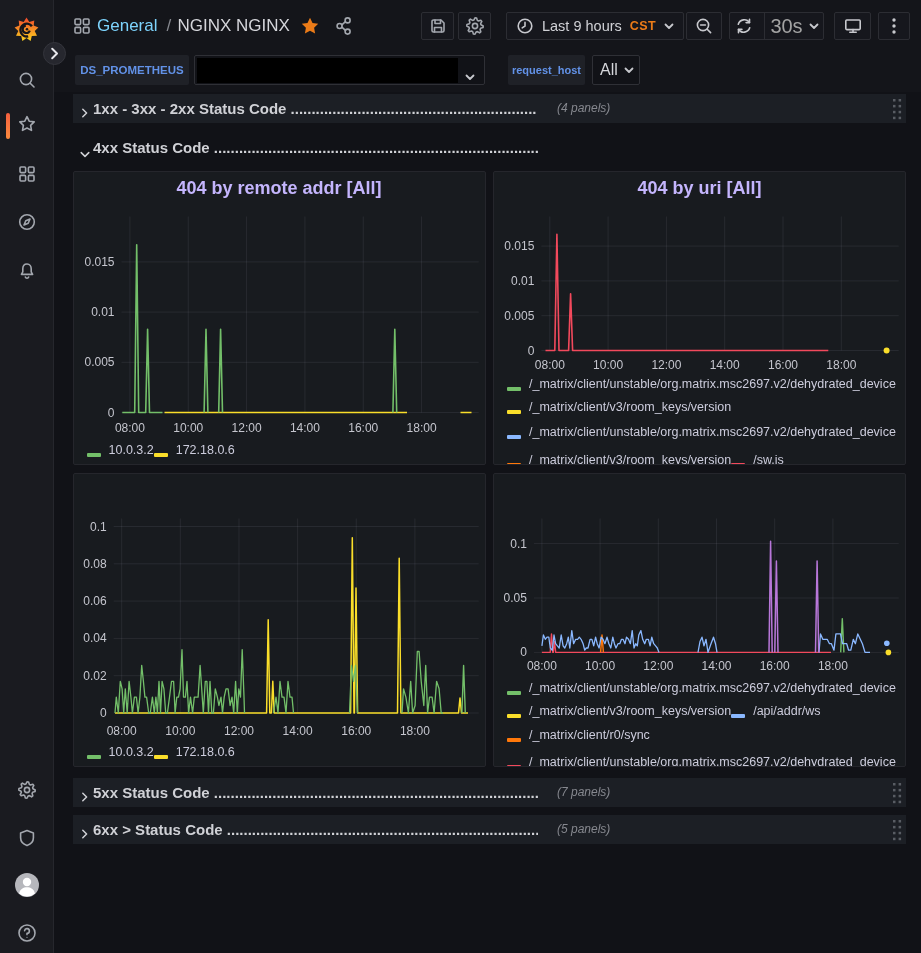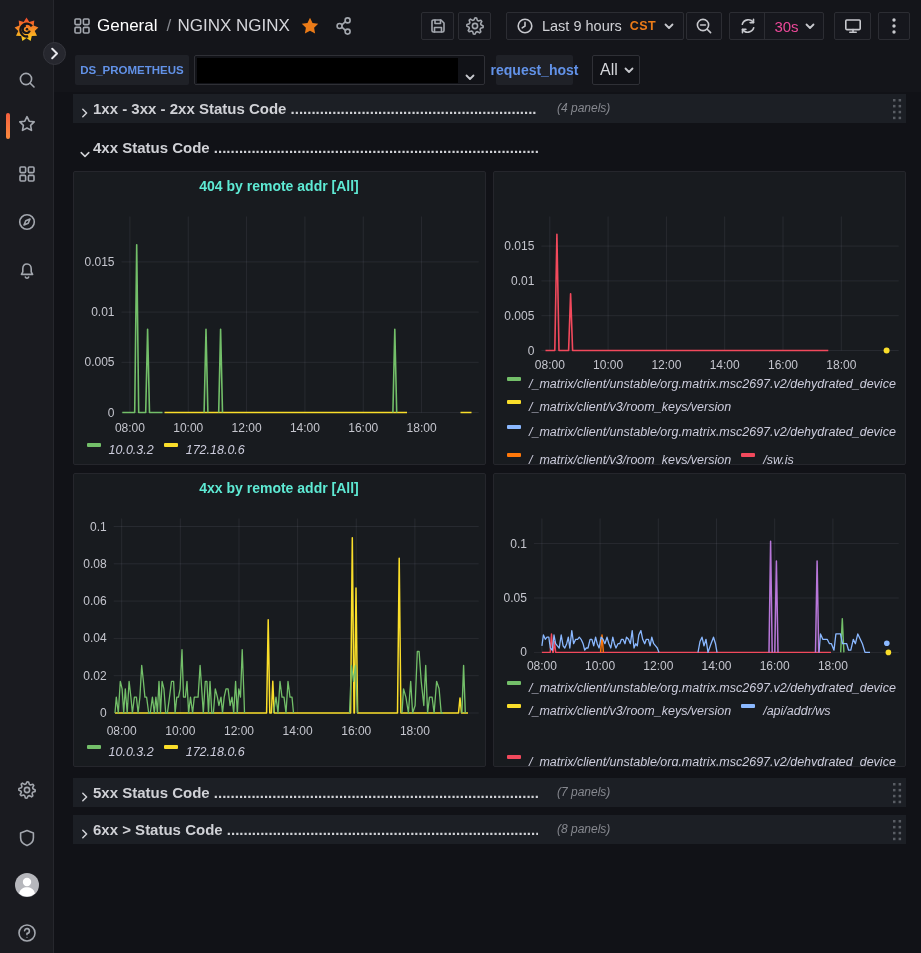--- a/index.html
+++ b/index.html
@@ -1,18 +1,18 @@
 <!DOCTYPE html>
 <html><head><meta charset="utf-8"><style>
 * { margin:0; padding:0; box-sizing:border-box; }
 html,body { width:921px; height:953px; background:#111217; font-family:"Liberation Sans",sans-serif; overflow:hidden; position:relative; }
 .panel { position:absolute; width:413px; height:294px; background:#181b1f; border:1px solid #25262c; border-radius:2px; overflow:hidden; }
-.ptitle { position:absolute; left:0; right:0; top:6.5px; text-align:center; font-size:14px; font-weight:700; color:#5eead4; }
+.ptitle { position:absolute; left:0; right:0; top:6.5px; text-align:center; font-size:18px; font-weight:700; color:#c4b5fd; }
 .lrow { position:absolute; left:13px; right:2px; height:17px; white-space:nowrap; overflow:hidden; display:flex; align-items:center; }
-.li { display:flex; align-items:flex-start; margin-right:10px; flex:none;font-style:italic; }
+.li { display:flex; align-items:flex-end; flex:none; }
 .sw { width:14px; height:4px; border-radius:1px; display:inline-block; margin-right:8px; flex:none; }
 .lt { font-size:12.5px; color:#ccccdc; }
 .tbtn { position:absolute; height:28px; top:12px; background:#16171d; border:1px solid #2c2d33; border-radius:2px; display:flex; align-items:center; justify-content:center; }
 .vlabel { position:absolute; top:55px; height:30px; background:#1f2127; border-radius:2px; display:flex; align-items:center; justify-content:center; font-size:11.5px; font-weight:700; color:#6292e8; }
 </style></head>
 <body>
 
 <div style="position:absolute;left:0;top:0;width:921px;height:92px;background:#14151a"></div>
 
 <div style="position:absolute;left:54px;top:92px;width:867px;height:861px;background:#111217"></div>
@@ -75,21 +75,21 @@
       <path d="M2.2 1.8 L7 6.5 L2.2 11.2"></path>
     </svg>
   </div>
 
 <div style="position:absolute;left:72px;top:16px"><svg width="20" height="20" viewBox="0 0 20 20" style="" fill="none" stroke="#a3a7ae" stroke-width="1.6" stroke-linecap="round" stroke-linejoin="round">
       <rect x="3" y="3" width="5.6" height="5.6" rx="1"></rect>
       <rect x="11.4" y="3" width="5.6" height="5.6" rx="1"></rect>
       <rect x="3" y="11.4" width="5.6" height="5.6" rx="1"></rect>
       <rect x="11.4" y="11.4" width="5.6" height="5.6" rx="1"></rect>
     </svg></div>
-<div style="position:absolute;left:97px;top:15.5px;font-size:17px;color:#ffffff">General</div>
+<div style="position:absolute;left:97px;top:15.5px;font-size:17px;color:#7dd3fc">General</div>
 <div style="position:absolute;left:166.5px;top:15.5px;font-size:17px;color:#85878e">/</div>
 <div style="position:absolute;left:177.5px;top:15.5px;font-size:17px;color:#d5d6db">NGINX NGINX</div>
 <div style="position:absolute;left:300px;top:16px"><svg width="20" height="20" viewBox="0 0 20 20">
       <path d="M10 1.8 L12.5 7 L18.2 7.8 L14.1 11.8 L15.1 17.4 L10 14.7 L4.9 17.4 L5.9 11.8 L1.8 7.8 L7.5 7 Z" fill="#eb7b18"></path>
     </svg></div>
 <div style="position:absolute;left:333px;top:15px"><svg width="22" height="22" viewBox="0 0 22 22" style="" fill="none" stroke="#a3a7ae" stroke-width="1.6" stroke-linecap="round" stroke-linejoin="round">
       <circle cx="14.6" cy="5.4" r="2.5"></circle>
       <circle cx="6.6" cy="11" r="2.5"></circle>
       <circle cx="14.6" cy="16.6" r="2.5"></circle>
       <line x1="8.9" y1="9.8" x2="12.4" y2="6.6"></line>
@@ -134,21 +134,21 @@
 <div class="tbtn" style="left:729px;width:95px">
   <span style="display:flex;margin-right:8px">
       <svg width="20" height="20" viewBox="0 0 20 20" style="stroke:#c7c8cd" fill="none" stroke="#a3a7ae" stroke-width="1.6" stroke-linecap="round" stroke-linejoin="round">
         <path d="M15.5 6.5 A6.3 6.3 0 0 0 4.3 8.2"></path>
         <path d="M15.5 3.2 L15.5 6.6 L12.1 6.6" fill="none"></path>
         <path d="M4.5 13.5 A6.3 6.3 0 0 0 15.7 11.8"></path>
         <path d="M4.5 16.8 L4.5 13.4 L7.9 13.4" fill="none"></path>
       </svg>
     </span>
   <span style="width:1px;height:28px;background:#2c2d33;position:absolute;left:34px;top:-1px"></span>
-  <span style="font-size:15px;color:#ec4899;margin-left:8px">30s</span>
+  <span style="font-size:20px;color:#a3a3a3;margin-left:8px">30s</span>
   <span style="margin-left:6px;display:flex">
       <svg width="10" height="7" viewBox="0 0 10 7" fill="none" stroke="#c7c8cd" stroke-width="1.8" stroke-linecap="round" stroke-linejoin="round">
         <path d="M1.5 1.5 L5 5 L8.5 1.5"></path>
       </svg>
     </span>
 </div>
 <div class="tbtn" style="left:834px;width:37px">
     <svg width="20" height="20" viewBox="0 0 20 20" style="stroke:#c7c8cd" fill="none" stroke="#a3a7ae" stroke-width="1.6" stroke-linecap="round" stroke-linejoin="round">
       <rect x="2.8" y="4" width="14.4" height="9.6" rx="1"></rect>
       <line x1="10" y1="13.6" x2="10" y2="15.6"></line>
@@ -163,21 +163,21 @@
     </svg>
   </div>
 
 <div class="vlabel" style="left:75px;width:114px">DS_PROMETHEUS</div>
 <div style="position:absolute;left:194px;top:55px;width:291px;height:30px;background:#111217;border:1px solid #2f3036;border-radius:2px">
   <div style="position:absolute;left:2px;top:2px;width:261px;height:25px;background:#000"></div>
   <span style="position:absolute;right:9px;top:11px"><svg width="10" height="7" viewBox="0 0 10 7" fill="none" stroke="#c7c8cd" stroke-width="1.8" stroke-linecap="round" stroke-linejoin="round">
         <path d="M1.5 1.5 L5 5 L8.5 1.5"></path>
       </svg></span>
 </div>
-<div class="vlabel" style="left:496px;width:77px;font-size:14px">request_host</div>
+<div class="vlabel" style="left:508px;width:77px;font-size:11px">request_host</div>
 <div style="position:absolute;left:592px;top:55px;width:48px;height:30px;background:#111217;border:1px solid #2f3036;border-radius:2px;display:flex;align-items:center;padding-left:7px">
   <span style="font-size:16px;color:#d5d6db">All</span>
   <span style="margin-left:6px;display:flex">
       <svg width="10" height="7" viewBox="0 0 10 7" fill="none" stroke="#c7c8cd" stroke-width="1.8" stroke-linecap="round" stroke-linejoin="round">
         <path d="M1.5 1.5 L5 5 L8.5 1.5"></path>
       </svg>
     </span>
 </div>
 
 <div style="position:absolute;left:72.5px;top:94px;width:833.5px;height:29px;background:#1c1f25;">
@@ -223,21 +223,21 @@
         <rect x="5.6" y="17.700000000000003" width="2.5" height="2.5" fill="#585c63"></rect>
       </svg>
     </span>
 </div>
 
 <div style="position:absolute;left:72.5px;top:815px;width:833.5px;height:29px;background:#1c1f25;">
   <span style="position:absolute;left:8.5px;top:9.5px"><svg width="7" height="10" viewBox="0 0 7 10" fill="none" stroke="#d0d1d6" stroke-width="1.5" stroke-linecap="round" stroke-linejoin="round">
         <path d="M1.8 1.2 L5.6 5 L1.8 8.8"></path>
       </svg></span>
   <div style="position:absolute;left:20.5px;top:0;height:29px;line-height:29px;width:444.5px;overflow:hidden;white-space:nowrap;font-size:15px;font-weight:700;color:#d0d1d6">6xx &gt; Status Code ..........................................................................................</div>
-  <div style="position:absolute;left:484.5px;top:0;height:29px;line-height:29px;font-size:12px;font-style:italic;color:#86888f">(8 panels)</div>
+  <div style="position:absolute;left:484.5px;top:0;height:29px;line-height:29px;font-size:12px;font-style:italic;color:#86888f">(5 panels)</div>
   <span style="position:absolute;left:820.5px;top:5px;width:10px">
       <svg width="10" height="22" viewBox="0 0 10 22" style="position:absolute;left:0px;top:0px">
         <rect x="0.0" y="0.0" width="2.5" height="2.5" fill="#585c63"></rect>
         <rect x="5.6" y="0.0" width="2.5" height="2.5" fill="#585c63"></rect>
         <rect x="0.0" y="5.9" width="2.5" height="2.5" fill="#585c63"></rect>
         <rect x="5.6" y="5.9" width="2.5" height="2.5" fill="#585c63"></rect>
         <rect x="0.0" y="11.8" width="2.5" height="2.5" fill="#585c63"></rect>
         <rect x="5.6" y="11.8" width="2.5" height="2.5" fill="#585c63"></rect>
         <rect x="0.0" y="17.700000000000003" width="2.5" height="2.5" fill="#585c63"></rect>
         <rect x="5.6" y="17.700000000000003" width="2.5" height="2.5" fill="#585c63"></rect>
@@ -281,20 +281,21 @@
         <span class="lt">10.0.3.2</span>
       </span>
       <span class="li">
         <span class="sw" style="background:#FADE2A"></span>
         <span class="lt">172.18.0.6</span>
       </span>
     </div>
 </div>
 
 <div class="panel" style="left:493px;top:170.5px">
+  <div class="ptitle">404 by uri [All]</div>
   <svg width="413" height="294" viewBox="0 0 413 294" style="position:absolute;left:0;top:0">
       <line x1="47.4" y1="178.5" x2="404.7" y2="178.5" stroke="rgba(204,204,220,0.09)" stroke-width="1"></line>
       <line x1="47.4" y1="143.7" x2="404.7" y2="143.7" stroke="rgba(204,204,220,0.09)" stroke-width="1"></line>
       <line x1="47.4" y1="108.9" x2="404.7" y2="108.9" stroke="rgba(204,204,220,0.09)" stroke-width="1"></line>
       <line x1="47.4" y1="74.1" x2="404.7" y2="74.1" stroke="rgba(204,204,220,0.09)" stroke-width="1"></line>
       <line x1="55.8" y1="44.5" x2="55.8" y2="178.5" stroke="rgba(204,204,220,0.09)" stroke-width="1"></line>
       <line x1="114.1" y1="44.5" x2="114.1" y2="178.5" stroke="rgba(204,204,220,0.09)" stroke-width="1"></line>
       <line x1="172.39999999999998" y1="44.5" x2="172.39999999999998" y2="178.5" stroke="rgba(204,204,220,0.09)" stroke-width="1"></line>
       <line x1="230.7" y1="44.5" x2="230.7" y2="178.5" stroke="rgba(204,204,220,0.09)" stroke-width="1"></line>
       <line x1="289.0" y1="44.5" x2="289.0" y2="178.5" stroke="rgba(204,204,220,0.09)" stroke-width="1"></line>
@@ -336,21 +337,20 @@
         <span class="lt">/_matrix/client/v3/room_keys/version</span>
       </span>
       <span class="li">
         <span class="sw" style="background:#F2495C"></span>
         <span class="lt">/sw.js</span>
       </span>
     </div>
 </div>
 
 <div class="panel" style="left:72.5px;top:472.5px">
-  <div class="ptitle">4xx by remote addr [All]</div>
   <svg width="413" height="294" viewBox="0 0 413 294" style="position:absolute;left:0;top:0">
       <line x1="39.7" y1="239.0" x2="404.7" y2="239.0" stroke="rgba(204,204,220,0.09)" stroke-width="1"></line>
       <line x1="39.7" y1="201.7" x2="404.7" y2="201.7" stroke="rgba(204,204,220,0.09)" stroke-width="1"></line>
       <line x1="39.7" y1="164.4" x2="404.7" y2="164.4" stroke="rgba(204,204,220,0.09)" stroke-width="1"></line>
       <line x1="39.7" y1="127.1" x2="404.7" y2="127.1" stroke="rgba(204,204,220,0.09)" stroke-width="1"></line>
       <line x1="39.7" y1="89.8" x2="404.7" y2="89.8" stroke="rgba(204,204,220,0.09)" stroke-width="1"></line>
       <line x1="39.7" y1="52.5" x2="404.7" y2="52.5" stroke="rgba(204,204,220,0.09)" stroke-width="1"></line>
       <line x1="47.7" y1="44.5" x2="47.7" y2="239.0" stroke="rgba(204,204,220,0.09)" stroke-width="1"></line>
       <line x1="106.34" y1="44.5" x2="106.34" y2="239.0" stroke="rgba(204,204,220,0.09)" stroke-width="1"></line>
       <line x1="164.98000000000002" y1="44.5" x2="164.98000000000002" y2="239.0" stroke="rgba(204,204,220,0.09)" stroke-width="1"></line>
@@ -429,19 +429,25 @@
     <div class="lrow" style="top:229px">
       <span class="li">
         <span class="sw" style="background:#FADE2A"></span>
         <span class="lt">/_matrix/client/v3/room_keys/version</span>
       </span>
       <span class="li">
         <span class="sw" style="background:#8AB8FF"></span>
         <span class="lt">/api/addr/ws</span>
       </span>
     </div>
+    <div class="lrow" style="top:253px">
+      <span class="li">
+        <span class="sw" style="background:#FF780A"></span>
+        <span class="lt">/_matrix/client/r0/sync</span>
+      </span>
+    </div>
     <div class="lrow" style="top:280px">
       <span class="li">
         <span class="sw" style="background:#F2495C"></span>
         <span class="lt">/_matrix/client/unstable/org.matrix.msc2697.v2/dehydrated_device</span>
       </span>
     </div>
 </div>
 
 </body></html>

